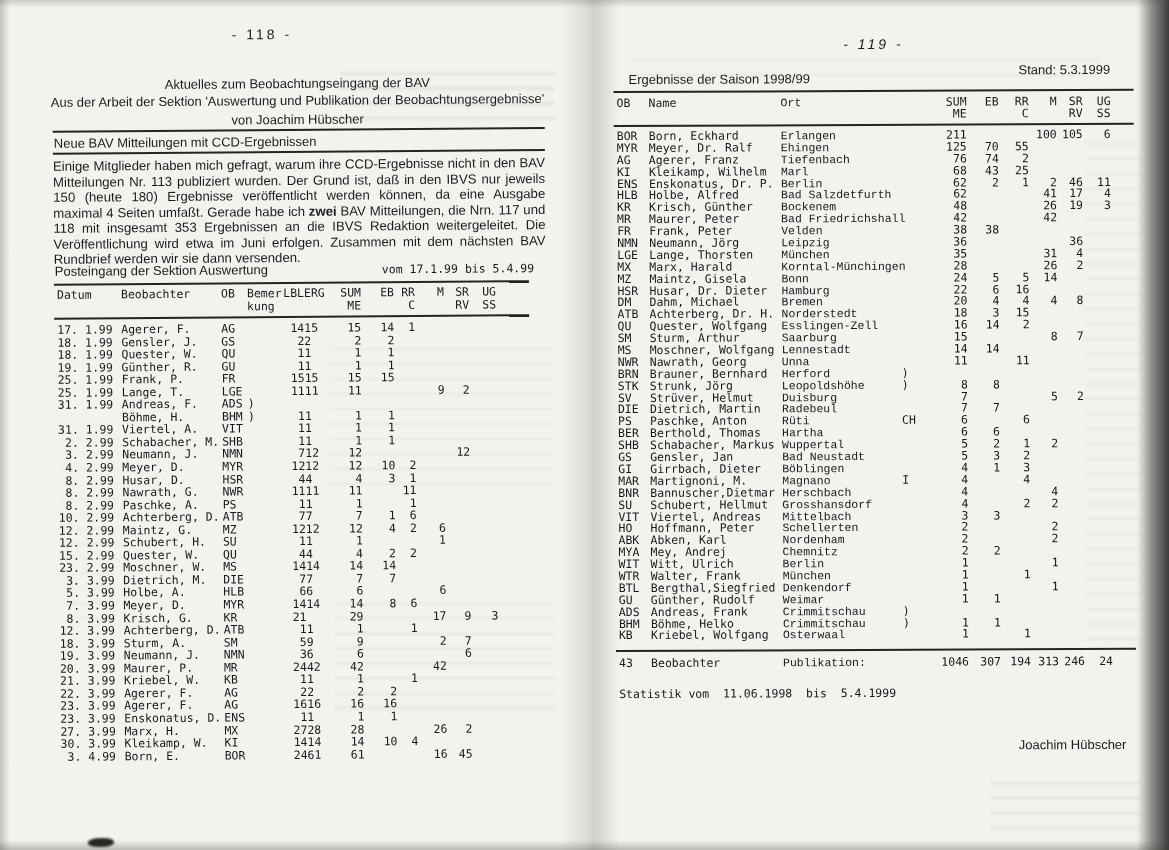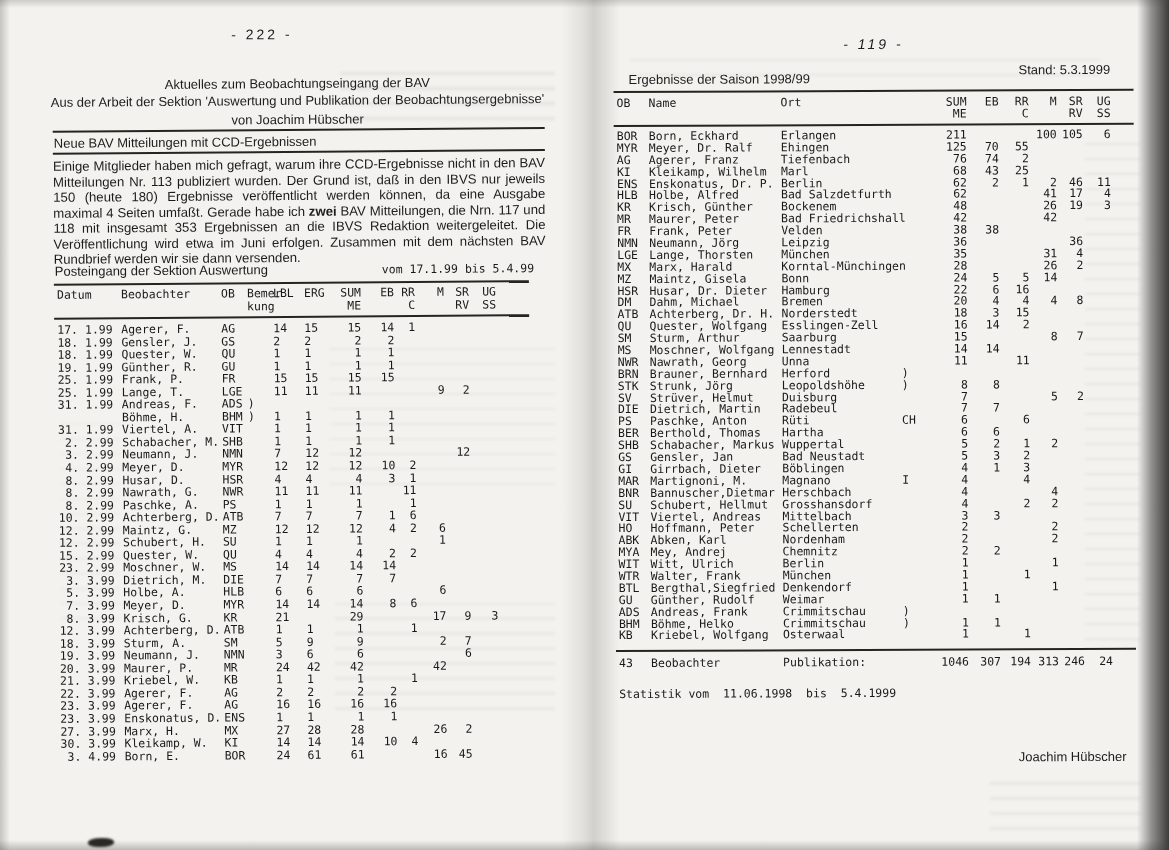--- a/index.html
+++ b/index.html
@@ -17,27 +17,27 @@
   
   #para{position:absolute;left:55px;top:157px;width:492px;font-size:13.2px;line-height:15.5px;
         text-align:justify;white-space:normal;}
   
   .mono{font-family:"DejaVu Sans Mono",monospace;font-size:11.5px;color:#191919;}
   .trow{display:flex;align-items:baseline;}
   .trow span{display:block;white-space:pre;overflow:visible;}
   
   .lt .trow{height:12.55px;line-height:12.55px;}
   .lt .c0{width:64px;}  .lt .c1{width:100px;} .lt .c2{width:26px;} .lt .c3{width:26px;}
-  .lt .c4{width:31px;text-align:left;} .lt .c5{width:26px;text-align:left;}
+  .lt .c4{width:31px;text-align:right;} .lt .c5{width:26px;text-align:left;}
   .lt .c6{width:31px;text-align:right;} .lt .c7{width:33px;text-align:right;}
   .lt .c8{width:21px;text-align:right;} .lt .c9{width:29px;text-align:right;}
   .lt .c10{width:25px;text-align:right;} .lt .c11{width:27px;text-align:right;}
   
   .rt .trow{height:11.9px;line-height:11.9px;}
-  .rt .c0{width:32px;}  .rt .c1{width:132px;} .rt .c2{width:120px;} .rt .c3{width:30px;}
+  .rt .c0{width:32px;}  .rt .c1{width:132px;} .rt .c2{width:120px;font-family:Liberation Mono, monospace;} .rt .c3{width:30px;}
   .rt .c4{width:36px;text-align:right;} .rt .c5{width:32px;text-align:right;}
   .rt .c6{width:30px;text-align:right;} .rt .c7{width:28px;text-align:right;}
   .rt .c8{width:26px;text-align:right;} .rt .c9{width:28px;text-align:right;}
   .rt-head .trow, .lt-head .trow{font-size:11.5px;}
   
   .gutter{position:absolute;left:562px;top:0;width:58px;height:850px;pointer-events:none;
     background:linear-gradient(to right,rgba(0,0,0,0) 0%,rgba(40,38,34,.10) 40%,rgba(40,38,34,.17) 55%,rgba(0,0,0,0) 100%);}
   .edge-right{position:absolute;right:0;top:0;width:32px;height:850px;
     background:linear-gradient(to right,rgba(20,20,20,0) 0%,rgba(25,24,22,.45) 45%,rgba(15,14,13,.8) 100%);}
   .edge-left{position:absolute;left:0;top:0;width:10px;height:850px;
@@ -57,21 +57,21 @@
   .sm5{left:1085px;top:140px;width:55px;height:500px;opacity:.45;}
   .sm6{left:990px;top:770px;width:150px;height:60px;opacity:.4;}
   .sm7{left:60px;top:420px;width:60px;height:200px;opacity:.2;}
 </style>
 </head>
 <body>
 
 <div id="scan">
 
   <div class="page" id="page-left">
-    <div class="abs sans14 center" style="left:205px;top:26px;width:120px;letter-spacing:3px;">- 222 -</div>
+    <div class="abs sans14 center" style="left:205px;top:26px;width:120px;letter-spacing:3px;">- 118 -</div>
 
     <div class="abs sans13 center" style="left:45px;top:76px;width:510px;">Aktuelles zum Beobachtungseingang der BAV</div>
     <div class="abs sans13 center" style="left:40px;top:93px;width:520px;">Aus der Arbeit der Sektion 'Auswertung und Publikation der Beobachtungsergebnisse'</div>
     <div class="abs sans13 center" style="left:45px;top:112px;width:510px;">von Joachim Hübscher</div>
 
     <div class="rule" style="left:55px;top:129px;width:492px;"></div>
     <div class="abs sans13" style="left:56px;top:134px;">Neue BAV Mitteilungen mit CCD-Ergebnissen</div>
     <div class="rule" style="left:55px;top:151px;width:492px;"></div>
 
     <div id="para"><span>Einige Mitglieder haben mich gefragt, warum ihre CCD-Ergebnisse nicht in den BAV Mitteilungen Nr. 113 publiziert wurden. Der Grund ist, daß in den IBVS nur jeweils 150 (heute 180) Ergebnisse veröffentlicht werden können, da eine Ausgabe maximal 4 Seiten umfaßt. Gerade habe ich </span><b>zwei</b><span> BAV Mitteilungen, die Nrn. 117 und 118 mit insgesamt 353 Ergebnissen an die IBVS Redaktion weitergeleitet. Die Veröffentlichung wird etwa im Juni erfolgen. Zusammen mit dem nächsten BAV Rundbrief werden wir sie dann versenden.</span></div>
@@ -96,21 +96,21 @@
     <div class="abs mono rt rt-head" style="left:33px;top:97px;"><div class="trow"><span class="c0">OB</span><span class="c1">Name</span><span class="c2">Ort</span><span class="c3"></span><span class="c4">SUM</span><span class="c5">EB</span><span class="c6">RR</span><span class="c7">M</span><span class="c8">SR</span><span class="c9">UG</span></div><div class="trow"><span class="c0"></span><span class="c1"></span><span class="c2"></span><span class="c3"></span><span class="c4">ME</span><span class="c5"></span><span class="c6">C</span><span class="c7"></span><span class="c8">RV</span><span class="c9">SS</span></div></div>
     <div class="rule" style="left:30px;top:124px;width:520px;"></div>
 
     <div class="abs mono rt" style="left:33px;top:130px;"><div class="trow"><span class="c0">BOR</span><span class="c1">Born, Eckhard</span><span class="c2">Erlangen</span><span class="c3"></span><span class="c4">211</span><span class="c5"></span><span class="c6"></span><span class="c7">100</span><span class="c8">105</span><span class="c9">6</span></div><div class="trow"><span class="c0">MYR</span><span class="c1">Meyer, Dr. Ralf</span><span class="c2">Ehingen</span><span class="c3"></span><span class="c4">125</span><span class="c5">70</span><span class="c6">55</span><span class="c7"></span><span class="c8"></span><span class="c9"></span></div><div class="trow"><span class="c0">AG</span><span class="c1">Agerer, Franz</span><span class="c2">Tiefenbach</span><span class="c3"></span><span class="c4">76</span><span class="c5">74</span><span class="c6">2</span><span class="c7"></span><span class="c8"></span><span class="c9"></span></div><div class="trow"><span class="c0">KI</span><span class="c1">Kleikamp, Wilhelm</span><span class="c2">Marl</span><span class="c3"></span><span class="c4">68</span><span class="c5">43</span><span class="c6">25</span><span class="c7"></span><span class="c8"></span><span class="c9"></span></div><div class="trow"><span class="c0">ENS</span><span class="c1">Enskonatus, Dr. P.</span><span class="c2">Berlin</span><span class="c3"></span><span class="c4">62</span><span class="c5">2</span><span class="c6">1</span><span class="c7">2</span><span class="c8">46</span><span class="c9">11</span></div><div class="trow"><span class="c0">HLB</span><span class="c1">Holbe, Alfred</span><span class="c2">Bad Salzdetfurth</span><span class="c3"></span><span class="c4">62</span><span class="c5"></span><span class="c6"></span><span class="c7">41</span><span class="c8">17</span><span class="c9">4</span></div><div class="trow"><span class="c0">KR</span><span class="c1">Krisch, Günther</span><span class="c2">Bockenem</span><span class="c3"></span><span class="c4">48</span><span class="c5"></span><span class="c6"></span><span class="c7">26</span><span class="c8">19</span><span class="c9">3</span></div><div class="trow"><span class="c0">MR</span><span class="c1">Maurer, Peter</span><span class="c2">Bad Friedrichshall</span><span class="c3"></span><span class="c4">42</span><span class="c5"></span><span class="c6"></span><span class="c7">42</span><span class="c8"></span><span class="c9"></span></div><div class="trow"><span class="c0">FR</span><span class="c1">Frank, Peter</span><span class="c2">Velden</span><span class="c3"></span><span class="c4">38</span><span class="c5">38</span><span class="c6"></span><span class="c7"></span><span class="c8"></span><span class="c9"></span></div><div class="trow"><span class="c0">NMN</span><span class="c1">Neumann, Jörg</span><span class="c2">Leipzig</span><span class="c3"></span><span class="c4">36</span><span class="c5"></span><span class="c6"></span><span class="c7"></span><span class="c8">36</span><span class="c9"></span></div><div class="trow"><span class="c0">LGE</span><span class="c1">Lange, Thorsten</span><span class="c2">München</span><span class="c3"></span><span class="c4">35</span><span class="c5"></span><span class="c6"></span><span class="c7">31</span><span class="c8">4</span><span class="c9"></span></div><div class="trow"><span class="c0">MX</span><span class="c1">Marx, Harald</span><span class="c2">Korntal-Münchingen</span><span class="c3"></span><span class="c4">28</span><span class="c5"></span><span class="c6"></span><span class="c7">26</span><span class="c8">2</span><span class="c9"></span></div><div class="trow"><span class="c0">MZ</span><span class="c1">Maintz, Gisela</span><span class="c2">Bonn</span><span class="c3"></span><span class="c4">24</span><span class="c5">5</span><span class="c6">5</span><span class="c7">14</span><span class="c8"></span><span class="c9"></span></div><div class="trow"><span class="c0">HSR</span><span class="c1">Husar, Dr. Dieter</span><span class="c2">Hamburg</span><span class="c3"></span><span class="c4">22</span><span class="c5">6</span><span class="c6">16</span><span class="c7"></span><span class="c8"></span><span class="c9"></span></div><div class="trow"><span class="c0">DM</span><span class="c1">Dahm, Michael</span><span class="c2">Bremen</span><span class="c3"></span><span class="c4">20</span><span class="c5">4</span><span class="c6">4</span><span class="c7">4</span><span class="c8">8</span><span class="c9"></span></div><div class="trow"><span class="c0">ATB</span><span class="c1">Achterberg, Dr. H.</span><span class="c2">Norderstedt</span><span class="c3"></span><span class="c4">18</span><span class="c5">3</span><span class="c6">15</span><span class="c7"></span><span class="c8"></span><span class="c9"></span></div><div class="trow"><span class="c0">QU</span><span class="c1">Quester, Wolfgang</span><span class="c2">Esslingen-Zell</span><span class="c3"></span><span class="c4">16</span><span class="c5">14</span><span class="c6">2</span><span class="c7"></span><span class="c8"></span><span class="c9"></span></div><div class="trow"><span class="c0">SM</span><span class="c1">Sturm, Arthur</span><span class="c2">Saarburg</span><span class="c3"></span><span class="c4">15</span><span class="c5"></span><span class="c6"></span><span class="c7">8</span><span class="c8">7</span><span class="c9"></span></div><div class="trow"><span class="c0">MS</span><span class="c1">Moschner, Wolfgang</span><span class="c2">Lennestadt</span><span class="c3"></span><span class="c4">14</span><span class="c5">14</span><span class="c6"></span><span class="c7"></span><span class="c8"></span><span class="c9"></span></div><div class="trow"><span class="c0">NWR</span><span class="c1">Nawrath, Georg</span><span class="c2">Unna</span><span class="c3"></span><span class="c4">11</span><span class="c5"></span><span class="c6">11</span><span class="c7"></span><span class="c8"></span><span class="c9"></span></div><div class="trow"><span class="c0">BRN</span><span class="c1">Brauner, Bernhard</span><span class="c2">Herford</span><span class="c3">)</span><span class="c4"></span><span class="c5"></span><span class="c6"></span><span class="c7"></span><span class="c8"></span><span class="c9"></span></div><div class="trow"><span class="c0">STK</span><span class="c1">Strunk, Jörg</span><span class="c2">Leopoldshöhe</span><span class="c3">)</span><span class="c4">8</span><span class="c5">8</span><span class="c6"></span><span class="c7"></span><span class="c8"></span><span class="c9"></span></div><div class="trow"><span class="c0">SV</span><span class="c1">Strüver, Helmut</span><span class="c2">Duisburg</span><span class="c3"></span><span class="c4">7</span><span class="c5"></span><span class="c6"></span><span class="c7">5</span><span class="c8">2</span><span class="c9"></span></div><div class="trow"><span class="c0">DIE</span><span class="c1">Dietrich, Martin</span><span class="c2">Radebeul</span><span class="c3"></span><span class="c4">7</span><span class="c5">7</span><span class="c6"></span><span class="c7"></span><span class="c8"></span><span class="c9"></span></div><div class="trow"><span class="c0">PS</span><span class="c1">Paschke, Anton</span><span class="c2">Rüti</span><span class="c3">CH</span><span class="c4">6</span><span class="c5"></span><span class="c6">6</span><span class="c7"></span><span class="c8"></span><span class="c9"></span></div><div class="trow"><span class="c0">BER</span><span class="c1">Berthold, Thomas</span><span class="c2">Hartha</span><span class="c3"></span><span class="c4">6</span><span class="c5">6</span><span class="c6"></span><span class="c7"></span><span class="c8"></span><span class="c9"></span></div><div class="trow"><span class="c0">SHB</span><span class="c1">Schabacher, Markus</span><span class="c2">Wuppertal</span><span class="c3"></span><span class="c4">5</span><span class="c5">2</span><span class="c6">1</span><span class="c7">2</span><span class="c8"></span><span class="c9"></span></div><div class="trow"><span class="c0">GS</span><span class="c1">Gensler, Jan</span><span class="c2">Bad Neustadt</span><span class="c3"></span><span class="c4">5</span><span class="c5">3</span><span class="c6">2</span><span class="c7"></span><span class="c8"></span><span class="c9"></span></div><div class="trow"><span class="c0">GI</span><span class="c1">Girrbach, Dieter</span><span class="c2">Böblingen</span><span class="c3"></span><span class="c4">4</span><span class="c5">1</span><span class="c6">3</span><span class="c7"></span><span class="c8"></span><span class="c9"></span></div><div class="trow"><span class="c0">MAR</span><span class="c1">Martignoni, M.</span><span class="c2">Magnano</span><span class="c3">I</span><span class="c4">4</span><span class="c5"></span><span class="c6">4</span><span class="c7"></span><span class="c8"></span><span class="c9"></span></div><div class="trow"><span class="c0">BNR</span><span class="c1">Bannuscher,Dietmar</span><span class="c2">Herschbach</span><span class="c3"></span><span class="c4">4</span><span class="c5"></span><span class="c6"></span><span class="c7">4</span><span class="c8"></span><span class="c9"></span></div><div class="trow"><span class="c0">SU</span><span class="c1">Schubert, Hellmut</span><span class="c2">Grosshansdorf</span><span class="c3"></span><span class="c4">4</span><span class="c5"></span><span class="c6">2</span><span class="c7">2</span><span class="c8"></span><span class="c9"></span></div><div class="trow"><span class="c0">VIT</span><span class="c1">Viertel, Andreas</span><span class="c2">Mittelbach</span><span class="c3"></span><span class="c4">3</span><span class="c5">3</span><span class="c6"></span><span class="c7"></span><span class="c8"></span><span class="c9"></span></div><div class="trow"><span class="c0">HO</span><span class="c1">Hoffmann, Peter</span><span class="c2">Schellerten</span><span class="c3"></span><span class="c4">2</span><span class="c5"></span><span class="c6"></span><span class="c7">2</span><span class="c8"></span><span class="c9"></span></div><div class="trow"><span class="c0">ABK</span><span class="c1">Abken, Karl</span><span class="c2">Nordenham</span><span class="c3"></span><span class="c4">2</span><span class="c5"></span><span class="c6"></span><span class="c7">2</span><span class="c8"></span><span class="c9"></span></div><div class="trow"><span class="c0">MYA</span><span class="c1">Mey, Andrej</span><span class="c2">Chemnitz</span><span class="c3"></span><span class="c4">2</span><span class="c5">2</span><span class="c6"></span><span class="c7"></span><span class="c8"></span><span class="c9"></span></div><div class="trow"><span class="c0">WIT</span><span class="c1">Witt, Ulrich</span><span class="c2">Berlin</span><span class="c3"></span><span class="c4">1</span><span class="c5"></span><span class="c6"></span><span class="c7">1</span><span class="c8"></span><span class="c9"></span></div><div class="trow"><span class="c0">WTR</span><span class="c1">Walter, Frank</span><span class="c2">München</span><span class="c3"></span><span class="c4">1</span><span class="c5"></span><span class="c6">1</span><span class="c7"></span><span class="c8"></span><span class="c9"></span></div><div class="trow"><span class="c0">BTL</span><span class="c1">Bergthal,Siegfried</span><span class="c2">Denkendorf</span><span class="c3"></span><span class="c4">1</span><span class="c5"></span><span class="c6"></span><span class="c7">1</span><span class="c8"></span><span class="c9"></span></div><div class="trow"><span class="c0">GU</span><span class="c1">Günther, Rudolf</span><span class="c2">Weimar</span><span class="c3"></span><span class="c4">1</span><span class="c5">1</span><span class="c6"></span><span class="c7"></span><span class="c8"></span><span class="c9"></span></div><div class="trow"><span class="c0">ADS</span><span class="c1">Andreas, Frank</span><span class="c2">Crimmitschau</span><span class="c3">)</span><span class="c4"></span><span class="c5"></span><span class="c6"></span><span class="c7"></span><span class="c8"></span><span class="c9"></span></div><div class="trow"><span class="c0">BHM</span><span class="c1">Böhme, Helko</span><span class="c2">Crimmitschau</span><span class="c3">)</span><span class="c4">1</span><span class="c5">1</span><span class="c6"></span><span class="c7"></span><span class="c8"></span><span class="c9"></span></div><div class="trow"><span class="c0">KB</span><span class="c1">Kriebel, Wolfgang</span><span class="c2">Osterwaal</span><span class="c3"></span><span class="c4">1</span><span class="c5"></span><span class="c6">1</span><span class="c7"></span><span class="c8"></span><span class="c9"></span></div></div>
 
     <div class="rule" style="left:30px;top:649px;width:520px;"></div>
     <div class="abs mono rt" style="left:33px;top:657px;"><div class="trow"><span class="c0">43</span><span class="c1">Beobachter</span><span class="c2">Publikation:</span><span class="c3"></span><span class="c4">1046</span><span class="c5">307</span><span class="c6">194</span><span class="c7">313</span><span class="c8">246</span><span class="c9">24</span></div></div>
 
     <div class="abs mono" style="left:33px;top:686px;">Statistik vom  11.06.1998  bis  5.4.1999</div>
 
-    <div class="abs sans13" style="left:330px;top:738px;width:210px;text-align:right;margin-top:12px;">Joachim Hübscher</div>
+    <div class="abs sans13" style="left:330px;top:738px;width:210px;text-align:right;">Joachim Hübscher</div>
   </div>
 
   <div class="smudge sm1"></div>
   <div class="smudge sm2"></div>
   <div class="smudge sm3"></div>
   <div class="smudge sm4"></div>
   <div class="smudge sm5"></div>
   <div class="smudge sm6"></div>
   <div class="smudge sm7"></div>
   <div class="gutter"></div>

